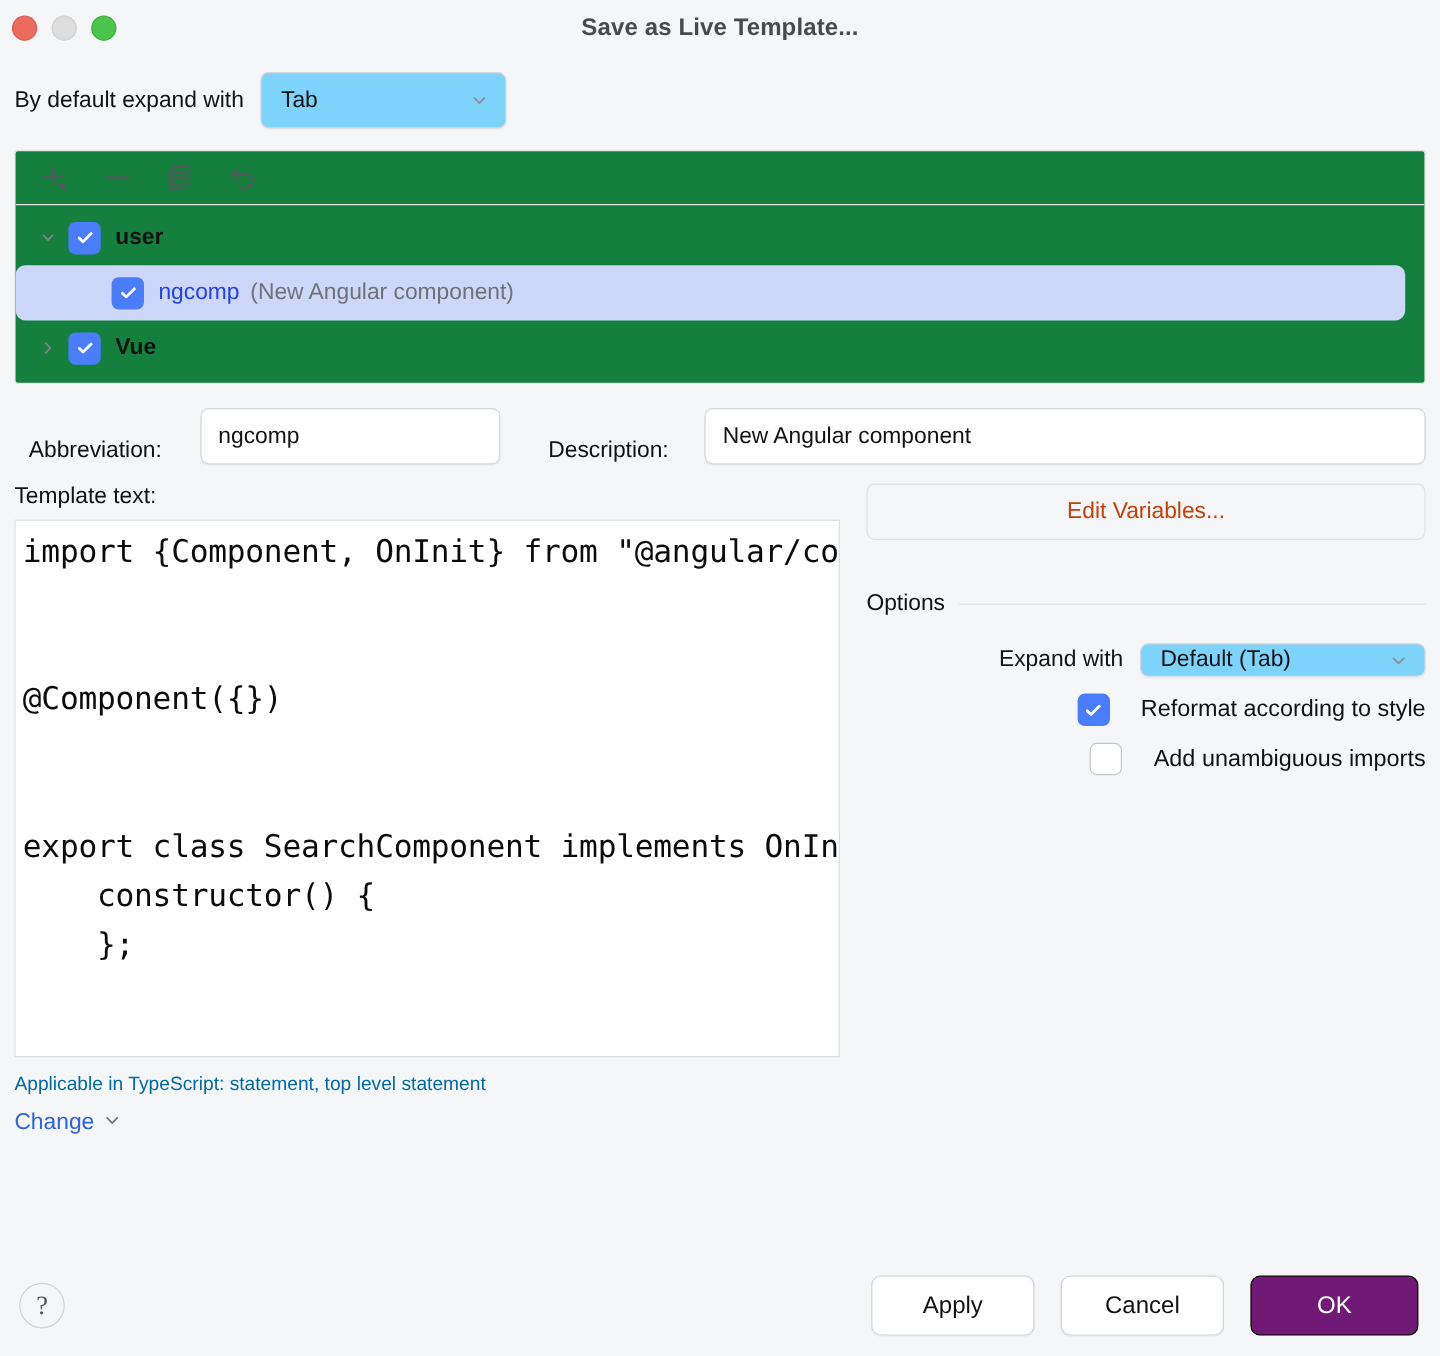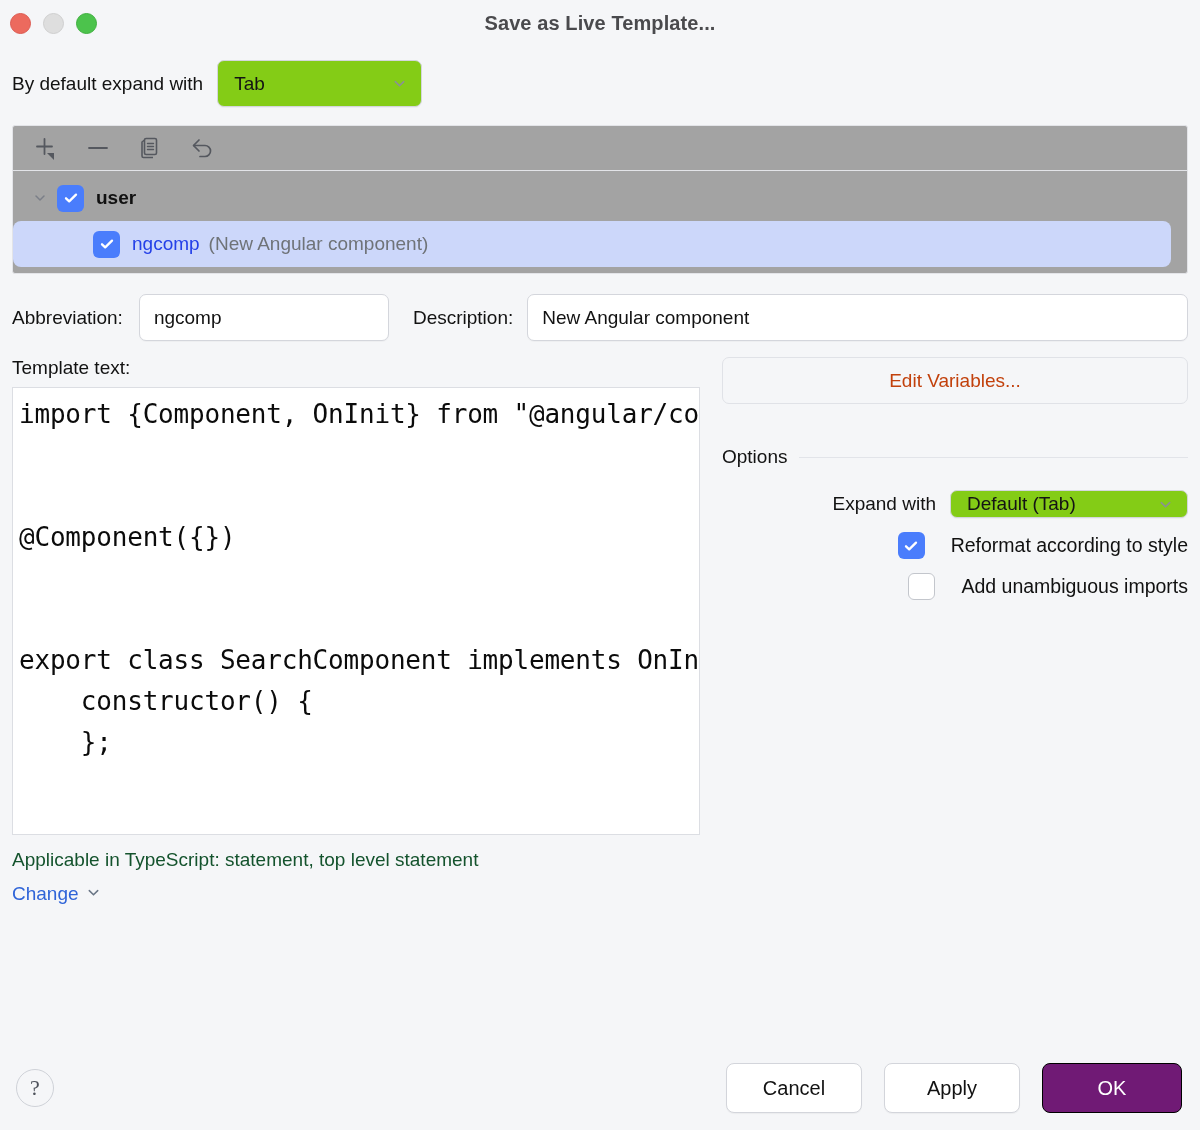--- a/index.html
+++ b/index.html
@@ -49,21 +49,21 @@
   
   .expand-row {
     display: flex;
     align-items: center;
     padding: 14px 0 0 12px;
     gap: 14px;
   }
   .expand-row .label { font-size: 19px; color: #121212; }
 
   .combo {
-    background: #84cc16;
+    background: #7dd3fc;
     border: 1px solid #d4d6dc;
     border-radius: 7px;
     height: 47px;
     display: flex;
     align-items: center;
     padding: 0 14px 0 16px;
     font-size: 19px;
     color: #141414;
     position: relative;
     min-width: 200px;
@@ -75,21 +75,21 @@
     margin-left: 18px;
     flex: none;
   }
   .chev svg { display: block; }
 
   
   .tree-panel {
     margin: 18px 12px 16px 12px;
     border: 1px solid #e3e4e8;
     border-radius: 3px;
-    background: #a3a3a3;
+    background: #15803d;
     overflow: hidden;
   }
   .tree-toolbar {
     height: 45px;
     display: flex;
     align-items: center;
     gap: 22px;
     padding: 0 18px;
     border-bottom: 1px solid #e3e4e8;
   }
@@ -134,23 +134,23 @@
   .cb.unchecked { background: #ffffff; border: 1.5px solid #c3c6cc; }
   .cb svg { display: block; }
 
   .tree-label-bold { font-weight: bold; color: #111111; }
   .tree-label-abbr { color: #2440e8; }
   .tree-label-desc { color: #6f7378; margin-left: 9px; }
 
   
   .fields-row {
     display: flex;
-    align-items: center;
-    margin: 20px 12px 0 12px;
-    gap: 0;
+    align-items: flex-end;
+    margin: 20px 12px 0 24px;
+    gap: 16px;
   }
   .field-label { font-size: 19px; color: #121212; }
   .text-input {
     background: #ffffff;
     border: 1px solid #d4d6dc;
     border-radius: 7px;
     height: 47px;
     display: flex;
     align-items: center;
     padding: 0 14px;
@@ -188,22 +188,22 @@
     margin: 0;
     font-family: "DejaVu Sans Mono", "Liberation Mono", monospace;
     font-size: 26px;
     line-height: 41px;
     color: #0b0b0b;
     white-space: pre;
     letter-spacing: -0.2px;
   }
 
   .applicable {
-    font-size: 19px;
-    color: #14532d;
+    font-size: 16px;
+    color: #0369a1;
     margin-top: 14px;
   }
   .change-link {
     display: inline-flex;
     align-items: center;
     gap: 7px;
     margin-top: 12px;
     font-size: 19px;
     color: #2f64d8;
   }
@@ -367,20 +367,33 @@
       <span class="twisty spacer"></span>
       <span class="cb checked">
         <svg viewBox="0 0 18 18" width="18" height="18">
             <path d="M4 9.3 L7.2 12.4 L14 5.6" fill="none" stroke="#ffffff" stroke-width="2.3" stroke-linecap="round" stroke-linejoin="round"></path>
           </svg>
       </span>
       <span class="tree-label-abbr">ngcomp</span>
       <span class="tree-label-desc">(New Angular component)</span>
     </div>
 
+    <div class="tree-row">
+      <span class="twisty">
+        <svg viewBox="0 0 16 16" width="16" height="16">
+            <path d="M6 4 L10 8 L6 12" fill="none" stroke="#7b7f88" stroke-width="1.5" stroke-linecap="round" stroke-linejoin="round"></path>
+          </svg>
+      </span>
+      <span class="cb checked">
+        <svg viewBox="0 0 18 18" width="18" height="18">
+            <path d="M4 9.3 L7.2 12.4 L14 5.6" fill="none" stroke="#ffffff" stroke-width="2.3" stroke-linecap="round" stroke-linejoin="round"></path>
+          </svg>
+      </span>
+      <span class="tree-label-bold">Vue</span>
+    </div>
 
   </div>
 </div>
 
 <div class="fields-row">
   <span class="field-label">Abbreviation:</span>
   <div class="text-input" id="abbrev-input">
     <span>ngcomp</span>
   </div>
   <span class="field-label" id="desc-label">Description:</span>
@@ -458,21 +471,21 @@
   </div>
 
 </div>
 
 <div class="footer">
   <div class="help-btn">
     <span>?</span>
   </div>
   <div class="footer-spacer"></div>
   <div class="btn secondary">
+    <span>Apply</span>
+  </div>
+  <div class="btn secondary">
     <span>Cancel</span>
-  </div>
-  <div class="btn secondary">
-    <span>Apply</span>
   </div>
   <div class="btn primary">
     <span>OK</span>
   </div>
 </div>
 
 </body></html>

